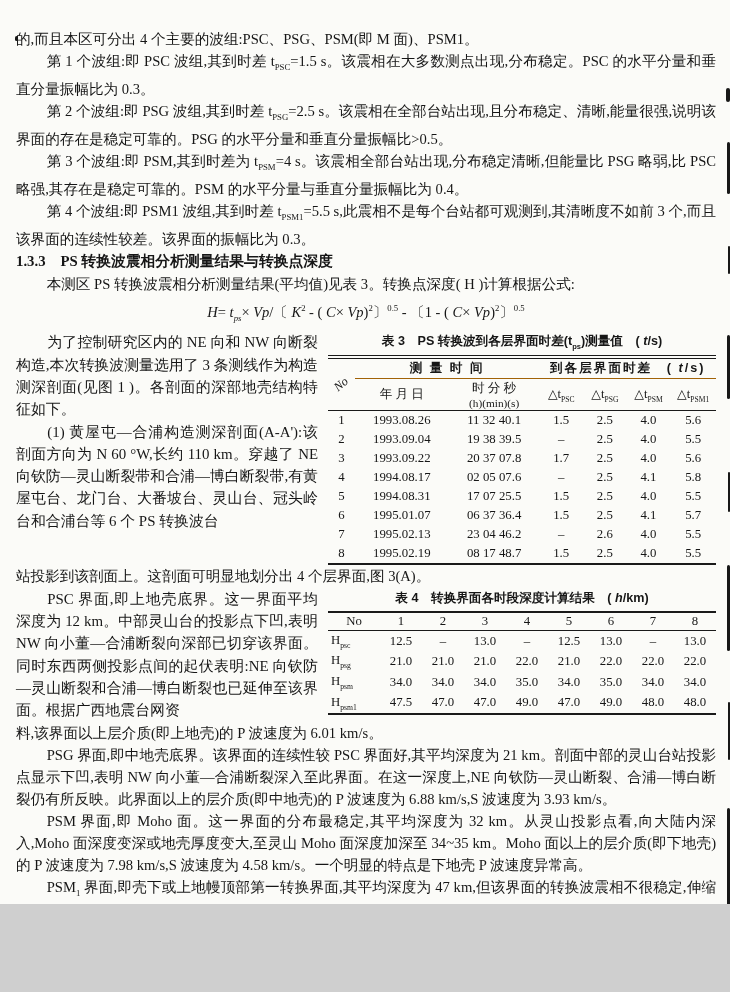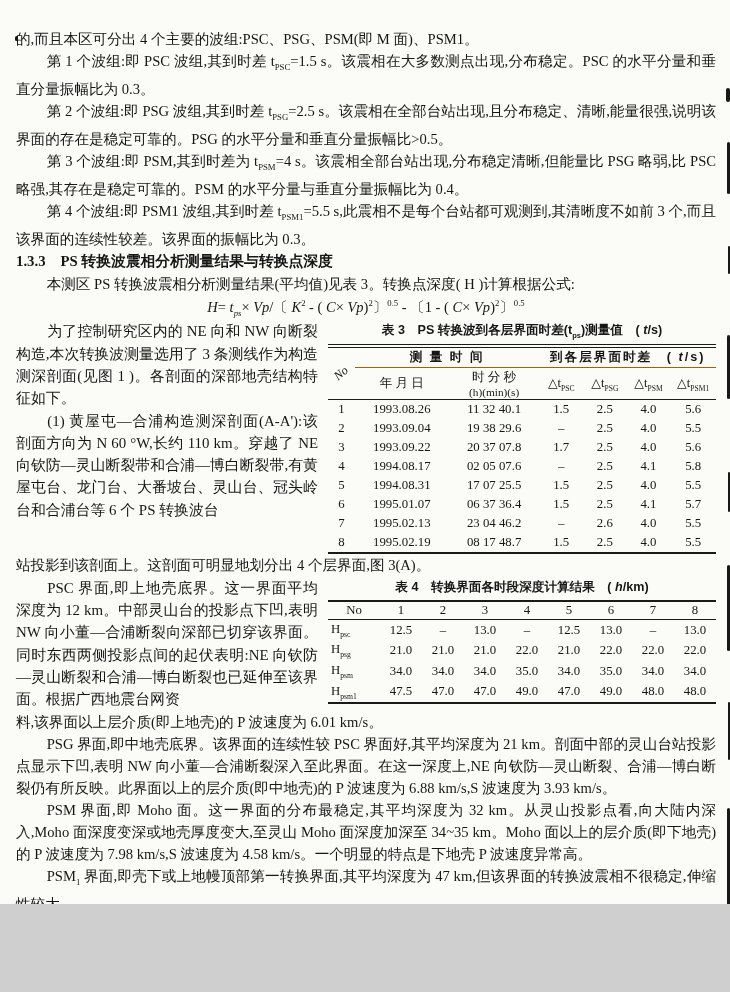--- a/index.html
+++ b/index.html
@@ -3,21 +3,21 @@
 <meta charset="utf-8">
 <style>
   html,body{margin:0;padding:0;background:#cfcfcf;}
   .page{position:relative;width:730px;height:904px;background:#fbfbf8;box-sizing:border-box;
         padding:28px 14px 8px 16px;overflow:hidden;color:#161616;
         font-family:"Liberation Serif","DejaVu Serif",serif;}
   p{margin:0;}
   .body-text{font-size:14.6px;line-height:22px;text-align:justify;}
   .ind{text-indent:2.1em;}
   .h133{font-weight:700;font-size:14.8px;line-height:23px;}
-  .formula{text-align:center;font-size:14.5px;line-height:16px;}
+  .formula{text-align:center;font-size:14.5px;line-height:27px;}
   .sec2{font-size:20px;font-weight:700;margin:10px 0 12px 6px;letter-spacing:1.5px;
         font-family:"Liberation Sans","DejaVu Sans",sans-serif;}
   .cols{display:flex;gap:10px;align-items:flex-start;}
   .lcol{flex:0 0 302px;width:302px;font-size:14.9px;line-height:22.3px;text-align:justify;}
   .rcol{flex:1;min-width:0;}
   sub,sup{font-size:0.6em;}
   .it{font-style:italic;}
   .tbl-title{text-align:center;font-weight:700;font-size:12.6px;margin:2px 0 4px;
              font-family:"Liberation Sans","DejaVu Sans",sans-serif;}
   table{border-collapse:collapse;width:100%;}
@@ -95,21 +95,21 @@
               <td>1993.08.26</td>
               <td>11 32 40.1</td>
               <td>1.5</td>
               <td>2.5</td>
               <td>4.0</td>
               <td>5.6</td>
             </tr>
             <tr>
               <td>2</td>
               <td>1993.09.04</td>
-              <td>19 38 29.6</td>
+              <td>19 38 39.5</td>
               <td>–</td>
               <td>2.5</td>
               <td>4.0</td>
               <td>5.5</td>
             </tr>
             <tr>
               <td>3</td>
               <td>1993.09.22</td>
               <td>20 37 07.8</td>
               <td>1.7</td>

